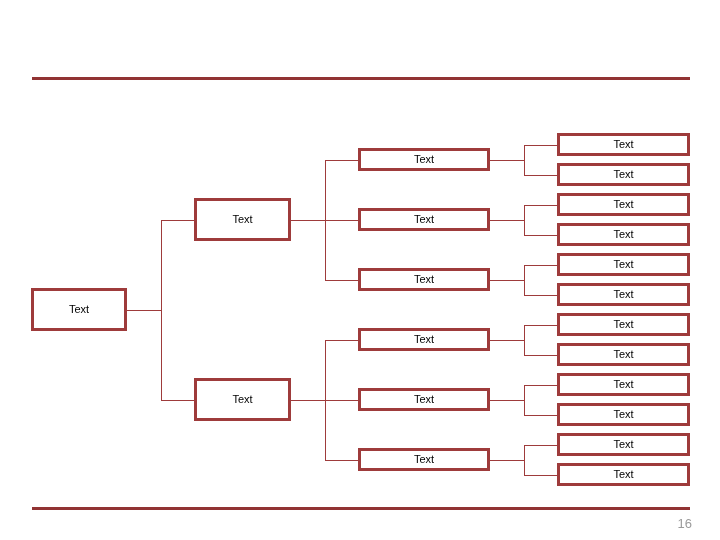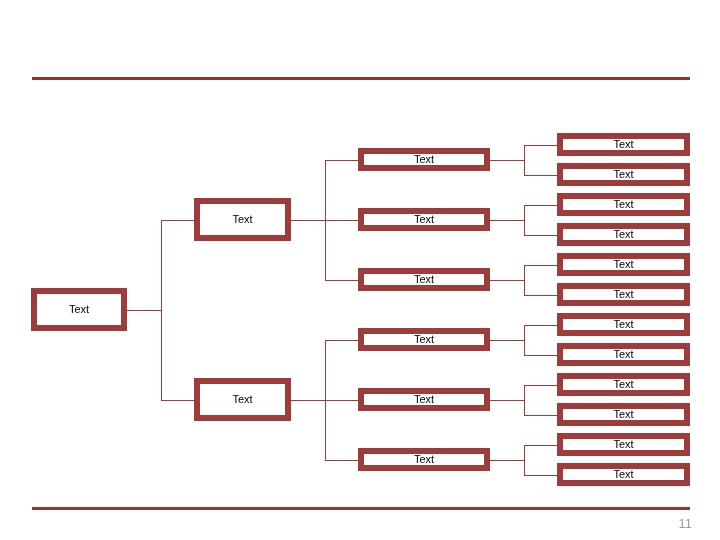--- a/index.html
+++ b/index.html
@@ -37,21 +37,21 @@
   #connectors {
     position: absolute;
     left: 0;
     top: 0;
     width: 720px;
     height: 540px;
   }
   .node {
     position: absolute;
     box-sizing: border-box;
-    border: 6px solid #b91c1c;
+    border: 3px solid #b91c1c;
     background: #ffffff;
     display: flex;
     align-items: center;
     justify-content: center;
     color: #000000;
     font-family: "Liberation Sans", sans-serif;
     font-size: 11px;
     line-height: 1;
     white-space: nowrap;
   }
@@ -179,15 +179,15 @@
       <div class="node lvl4" style="left: 557px; top: 433px; width: 133px; height: 23px; border-color: rgb(158, 59, 59); color: rgb(0, 0, 0);">
         <span>Text</span>
       </div>
       <div class="node lvl4" style="left: 557px; top: 463px; width: 133px; height: 23px; border-color: rgb(158, 59, 59); color: rgb(0, 0, 0);">
         <span>Text</span>
       </div>
     </div>
 
   <div class="rule" id="rule-bottom"></div>
 
-  <div id="page-number">11</div>
+  <div id="page-number">16</div>
 
 </div>
 
 </body></html>

